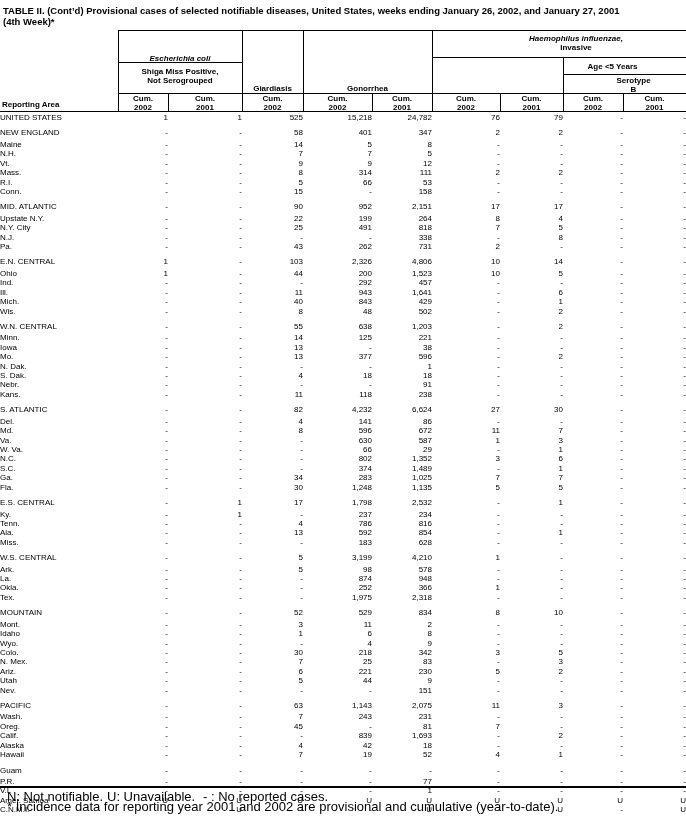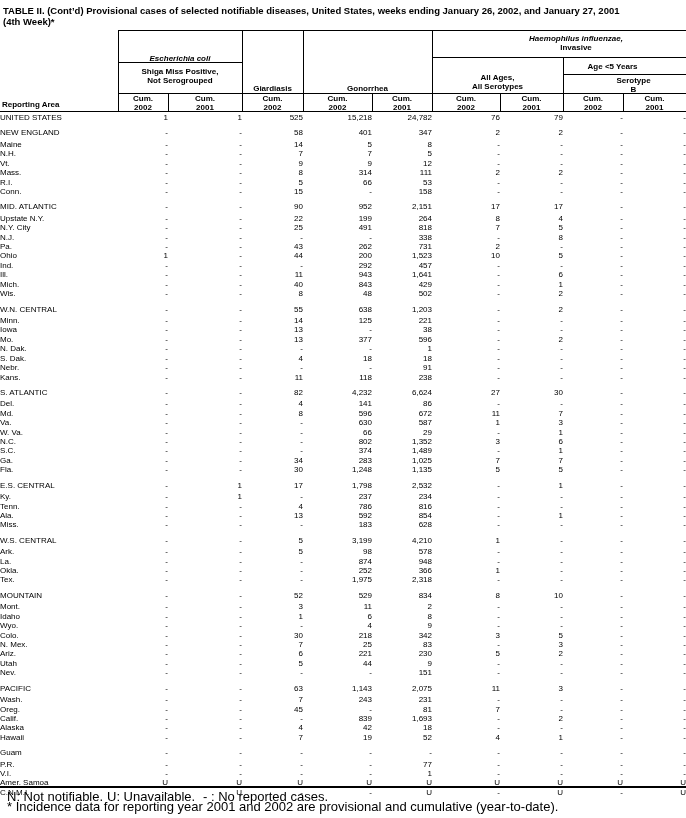--- a/index.html
+++ b/index.html
@@ -55,24 +55,20 @@
     </div>
 
     <div class="hcell" style="left:242px; width:61px; top:54px;">Giardiasis</div>
     <div class="hcell" style="left:303px; width:129px; top:54px;">Gonorrhea</div>
 
     <div class="hcell" style="left:432px; width:288px; top:4px;">
       <div class="ital">Haemophilus influenzae,</div>
       <div>Invasive</div>
     </div>
 
-    <div class="hcell" style="left:432px; width:131px; top:43px;">
-      <div>All Ages,</div>
-      <div>All Serotypes</div>
-    </div>
 
     <div class="hcell" style="left:563px; width:99px; top:32px;">Age &lt;5 Years</div>
     <div class="hcell" style="left:563px; width:141px; top:46px;">
       <div>Serotype</div>
       <div>B</div>
     </div>
 
     <div class="hcell" style="left:118px; width:50px; top:64px;">
         <div>Cum.</div>
         <div>2002</div>
@@ -289,20 +285,32 @@
           <td class="val c0">-</td>
           <td class="val c1">-</td>
           <td class="val c2">43</td>
           <td class="val c3">262</td>
           <td class="val c4">731</td>
           <td class="val c5">2</td>
           <td class="val c6">-</td>
           <td class="val c7">-</td>
           <td class="val c8">-</td>
         </tr>
+        <tr class="group-start">
+          <td class="area">E.N. CENTRAL</td>
+          <td class="val c0">1</td>
+          <td class="val c1">-</td>
+          <td class="val c2">103</td>
+          <td class="val c3">2,326</td>
+          <td class="val c4">4,806</td>
+          <td class="val c5">10</td>
+          <td class="val c6">14</td>
+          <td class="val c7">-</td>
+          <td class="val c8">-</td>
+        </tr>
         <tr>
           <td class="area">Ohio</td>
           <td class="val c0">1</td>
           <td class="val c1">-</td>
           <td class="val c2">44</td>
           <td class="val c3">200</td>
           <td class="val c4">1,523</td>
           <td class="val c5">10</td>
           <td class="val c6">5</td>
           <td class="val c7">-</td>

